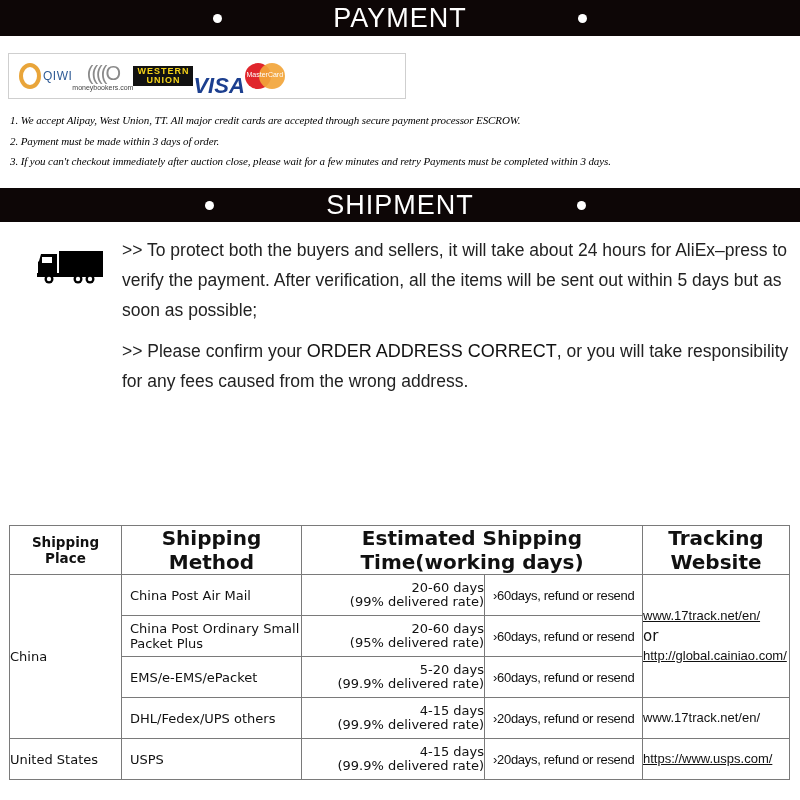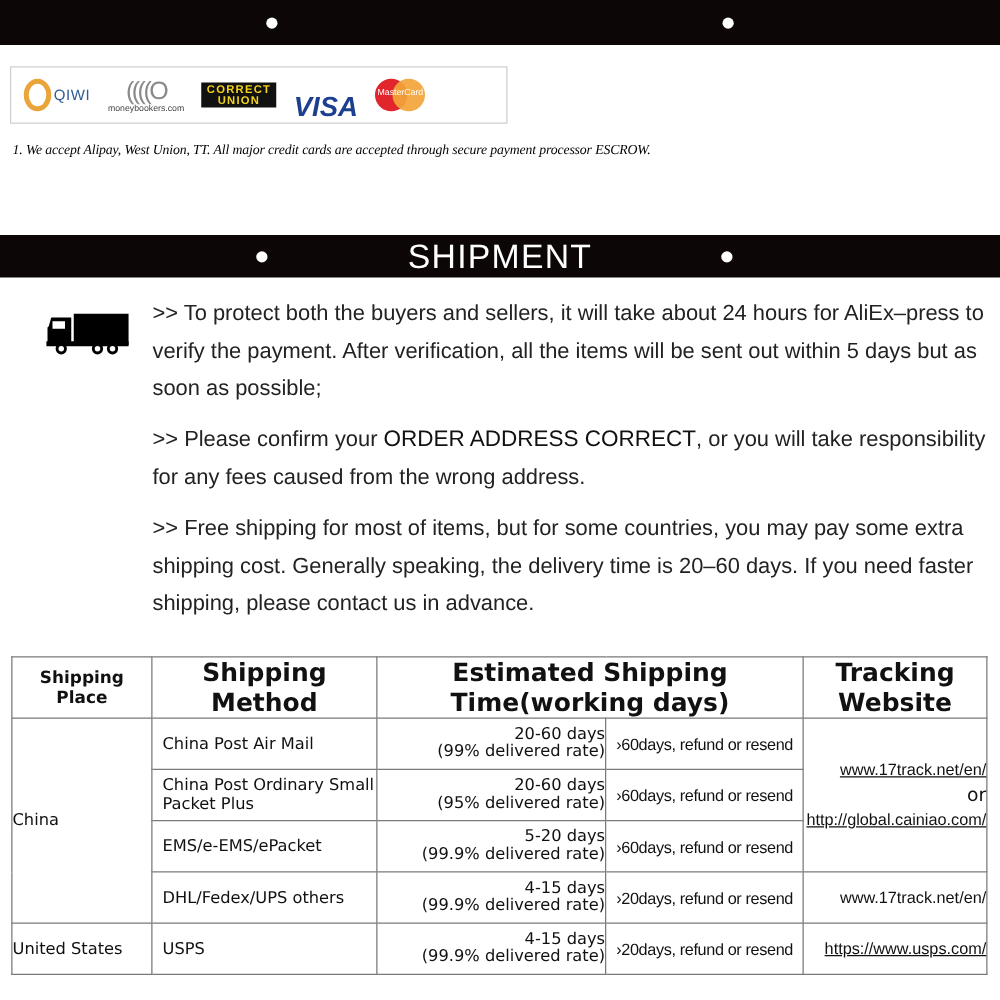--- a/index.html
+++ b/index.html
@@ -19,21 +19,21 @@
       position: absolute; width: 9px; height: 9px; border-radius: 50%; background: #fff; top: 14px;
     }
     #payment-banner { top: 0; }
     #shipment-banner { top: 188px; height: 34px; }
     #shipment-banner .title { top: 1px; }
     #shipment-banner .dot { top: 13px; }
 
     .logo-strip {
       position: absolute; left: 8px; top: 53px; width: 398px; height: 46px;
       border: 1px solid #cfcfcf; background: #fff;
-      display: flex; align-items: center; padding: 0 10px; gap: 14px;
+      display: flex; align-items: center; padding: 0 10px; gap: 0;
     }
     .qiwi { display: flex; align-items: center; gap: 2px; }
     .qiwi .q { width: 22px; height: 26px; border: 4px solid #e9a53a; border-radius: 50%; }
     .qiwi .txt { font-size: 12px; color: #2f5b95; letter-spacing: 0.5px; }
     .mb { display: flex; flex-direction: column; align-items: center; }
     .mb .rings { font-size: 20px; color: #8a8a8a; letter-spacing: -2px; line-height: 22px; }
     .mb .lbl { font-size: 7px; color: #444; }
     .wu {
       background: #111; color: #f3d21a; font-size: 9px; font-weight: bold;
       padding: 1px 4px; line-height: 9px; text-align: center; letter-spacing: 1px;
@@ -66,55 +66,58 @@
       font-family: "DejaVu Sans", sans-serif; color: #111;
     }
     table.ship td, table.ship th { border: 1.5px solid #7a7a7a; vertical-align: middle; }
     table.ship th { font-size: 20px; font-weight: bold; height: 46px; text-align: center; }
     table.ship td { font-size: 13px; height: 41px; }
     table.ship th.place { font-size: 13.5px; margin-top: 47px; }
     .method { padding-left: 8px; line-height: 15px; }
     .estim { text-align: right; line-height: 14px; font-size: 13.5px; }
     .refund { padding-left: 8px; font-size: 12.5px; white-space: nowrap; letter-spacing: -0.3px; font-family: "Liberation Sans", sans-serif; }
     .place-cell { text-align: left; }
-    .track { text-align: right; font-family: "Liberation Sans", sans-serif; font-size: 13px; line-height: 20px; }
+    .track { text-align: left; font-family: "Liberation Sans", sans-serif; font-size: 13px; line-height: 20px; }
     .track .link { text-decoration: underline; color: #111; }
     .track .or { font-size: 15px; font-family: "DejaVu Sans", sans-serif; }
   </style>
 </head>
 <body>
 
 <div class="banner" id="payment-banner">
   <span class="dot" style="left:213px"></span>
+  <div class="title">PAYMENT</div>
   <span class="dot" style="left:578px"></span>
 </div>
 
 <div class="logo-strip">
   <div class="qiwi">
     <span class="q"></span>
     <span class="txt">QIWI</span>
   </div>
   <div class="mb">
     <span class="rings">((((O</span>
     <span class="lbl">moneybookers.com</span>
   </div>
   <div class="wu">
-    <div>CORRECT</div>
+    <div>WESTERN</div>
     <div>UNION</div>
   </div>
   <div class="visa">VISA</div>
   <div class="mc">
     <span class="c1"></span>
     <span class="c2"></span>
     <span class="t">MasterCard</span>
   </div>
 </div>
 
 <div class="pay-terms">
   <div>1. We accept Alipay, West Union, TT. All major credit cards are accepted through secure payment processor ESCROW.</div>
+  <div>2. Payment must be made within 3 days of order.</div>
+  <div>3. If you can't checkout immediately after auction close, please wait for a few minutes and retry Payments must be completed within 3 days.</div>
 </div>
 
 <div class="banner" id="shipment-banner">
   <span class="dot" style="left:205px"></span>
   <div class="title">SHIPMENT</div>
   <span class="dot" style="left:577px"></span>
 </div>
 
 <svg class="truck" viewBox="0 0 66 34">
   <rect x="22" y="1" width="44" height="25" fill="#000"></rect>
@@ -127,21 +130,20 @@
     <circle cx="41" cy="29" r="2.2" fill="#fff"></circle>
   <circle cx="53" cy="29" r="4.5" fill="#000"></circle>
     <circle cx="53" cy="29" r="2.2" fill="#fff"></circle>
 </svg>
 
 <div class="ship-text">
   <p>&gt;&gt; To protect both the buyers and sellers, it will take about 24 hours for AliEx–press to verify the payment. After verification, all the items will be sent out within 5 days but as soon as possible;</p>
   <p>
     <span>&gt;&gt; Please confirm your </span><span class="em">ORDER ADDRESS CORRECT</span><span>,   or you will take responsibility for any fees caused from the wrong address.</span>
   </p>
-  <p>&gt;&gt; Free shipping for most of items, but for some countries, you may pay some extra shipping cost.  Generally speaking, the delivery time is 20–60 days. If you need faster shipping, please contact us in advance.</p>
 </div>
 
 <table class="ship">
   <colgroup>
     <col style="width:112px">
       <col style="width:180px">
       <col style="width:183px">
       <col style="width:158px">
       <col style="width:147px">
   </colgroup>

